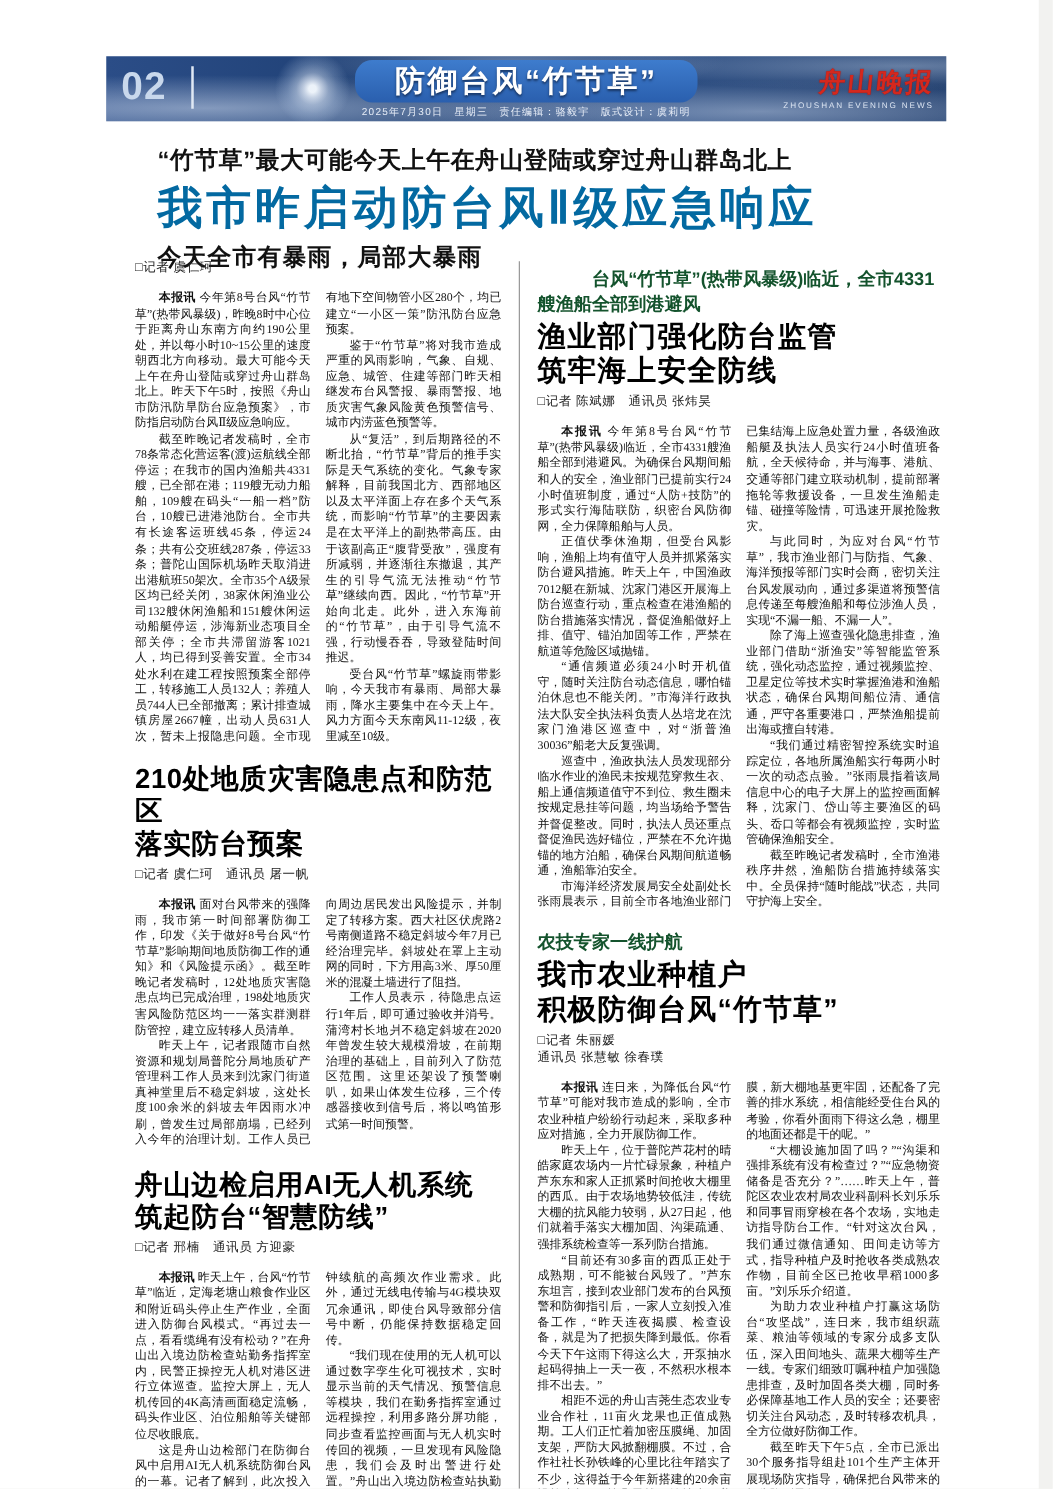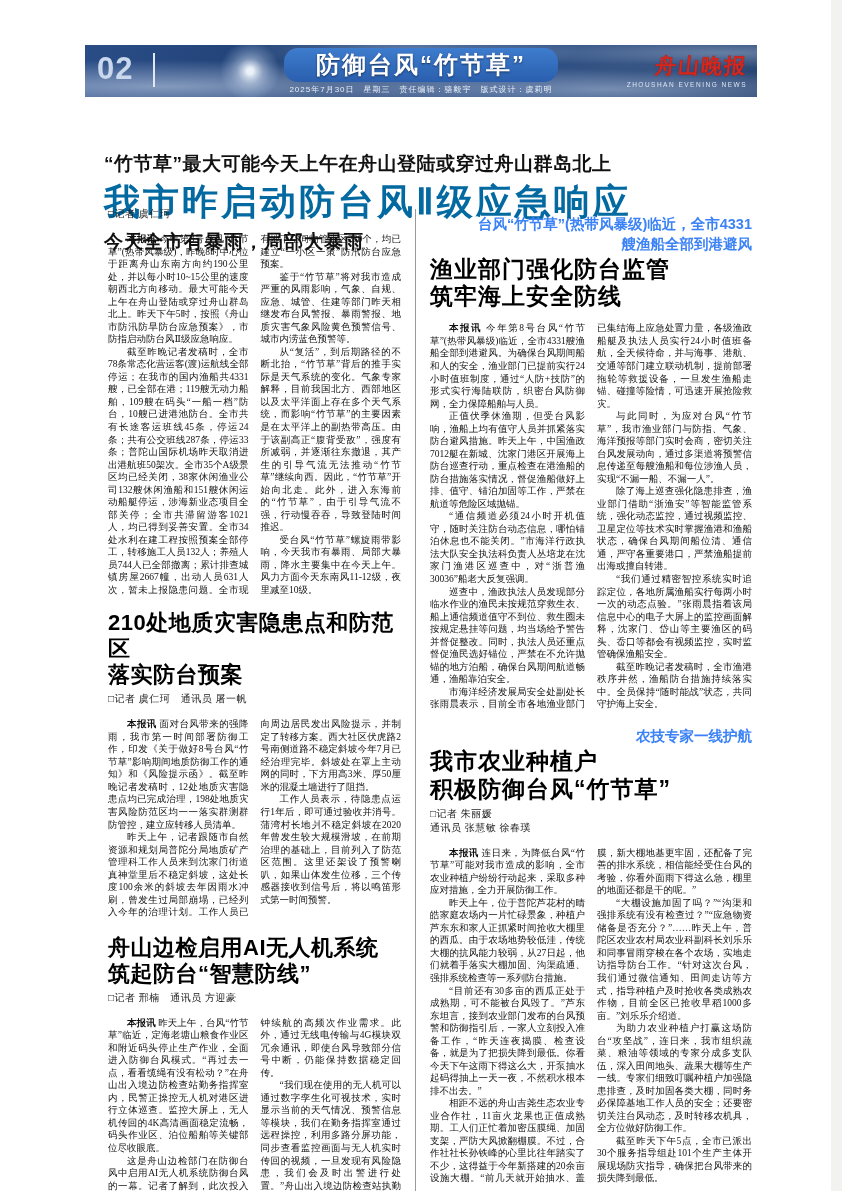--- a/index.html
+++ b/index.html
@@ -33,21 +33,21 @@
   .banner-dateline{
     margin-top:2px;font-family:"Liberation Sans",sans-serif;font-size:8px;color:#e8eef8;letter-spacing:1px;
   }
   .masthead{position:absolute;right:10px;top:7px;text-align:right;}
   .masthead-cn{
     font-family:"Liberation Serif",serif;font-weight:bold;font-size:21px;color:#d4281e;
     transform:skewX(-6deg);letter-spacing:2px;text-shadow:0 0 1px #8c1410;
   }
   .masthead-en{font-family:"Liberation Sans",sans-serif;font-size:6.5px;color:#dbe4f2;letter-spacing:1.5px;margin-top:1px;}
   
-  .lead-head{position:absolute;left:104px;top:115px;width:640px;font-family:"Liberation Sans",sans-serif;margin-top:36px;}
+  .lead-head{position:absolute;left:126px;top:115px;width:640px;font-family:"Liberation Sans",sans-serif;}
   .kicker{font-size:19px;font-weight:bold;letter-spacing:.5px;color:#111;}
   .main-headline{font-size:36px;font-weight:bold;letter-spacing:3px;color:#0369a1;margin-top:5px;line-height:1.1;}
   .subhead{font-size:19px;font-weight:600;color:#111;margin-top:7px;letter-spacing:1px;}
   
   .content{position:absolute;left:108px;top:205px;width:644px;display:flex;}
   .left-col{width:293px;}
   .v-rule{width:1px;background:#9a9a9a;margin:4px 14px 0 14px;}
   .right-col{width:322px;}
   .byline{
     font-family:"Liberation Sans",sans-serif;font-size:10px;color:#222;
@@ -59,22 +59,22 @@
   }
   .article-body p{margin:0;text-indent:2em;}
   .article-body p b{font-weight:bold;}
   .sec-headline{
     font-family:"Liberation Sans",sans-serif;font-weight:bold;color:#000;
     white-space:pre-line;line-height:1.18;
   }
   .h-left{font-size:22px;margin:14px 0 4px 0;letter-spacing:.5px;}
   .h-right{font-size:23px;margin:2px 0 4px 0;letter-spacing:1px;}
   .sec-kicker{
-    font-family:"Liberation Sans",sans-serif;font-size:14.5px;font-weight:600;color:#3b82f6;
-    text-indent:3em;line-height:1.35;margin:10px 0 2px 0;text-align:right;
+    font-family:"Liberation Sans",sans-serif;font-size:14.5px;font-weight:600;color:#14532d;
+    text-indent:3em;line-height:1.35;margin:10px 0 2px 0;
   }
   .sec-kicker.plain{text-indent:0;}
   .gap-lg{margin-top:16px;}
 </style>
 </head>
 <body>
 
 <div class="sheet">
 
   <div class="banner">
@@ -129,20 +129,21 @@
         </div>
     </div>
 
     <div class="v-rule"></div>
 
     <div class="right-col">
 
       <div class="sec-kicker">台风“竹节草”(热带风暴级)临近，全市4331艘渔船全部到港避风</div>
       <div class="sec-headline h-right">渔业部门强化防台监管
 筑牢海上安全防线</div>
+      <div class="byline">□记者 陈斌娜　通讯员 张炜昊</div>
       <div class="article-body">
           <p><b>本报讯</b> 今年第8号台风“竹节草”(热带风暴级)临近，全市4331艘渔船全部到港避风。为确保台风期间船和人的安全，渔业部门已提前实行24小时值班制度，通过“人防+技防”的形式实行海陆联防，织密台风防御网，全力保障船舶与人员。</p>
           <p>正值伏季休渔期，但受台风影响，渔船上均有值守人员并抓紧落实防台避风措施。昨天上午，中国渔政7012艇在新城、沈家门港区开展海上防台巡查行动，重点检查在港渔船的防台措施落实情况，督促渔船做好上排、值守、锚泊加固等工作，严禁在航道等危险区域抛锚。</p>
           <p>“通信频道必须24小时开机值守，随时关注防台动态信息，哪怕锚泊休息也不能关闭。”市海洋行政执法大队安全执法科负责人丛培龙在沈家门渔港区巡查中，对“浙普渔30036”船老大反复强调。</p>
           <p>巡查中，渔政执法人员发现部分临水作业的渔民未按规范穿救生衣、船上通信频道值守不到位、救生圈未按规定悬挂等问题，均当场给予警告并督促整改。同时，执法人员还重点督促渔民选好锚位，严禁在不允许抛锚的地方泊船，确保台风期间航道畅通，渔船靠泊安全。</p>
           <p>市海洋经济发展局安全处副处长张雨晨表示，目前全市各地渔业部门已集结海上应急处置力量，各级渔政船艇及执法人员实行24小时值班备航，全天候待命，并与海事、港航、交通等部门建立联动机制，提前部署拖轮等救援设备，一旦发生渔船走锚、碰撞等险情，可迅速开展抢险救灾。</p>
           <p>与此同时，为应对台风“竹节草”，我市渔业部门与防指、气象、海洋预报等部门实时会商，密切关注台风发展动向，通过多渠道将预警信息传递至每艘渔船和每位涉渔人员，实现“不漏一船、不漏一人”。</p>
           <p>除了海上巡查强化隐患排查，渔业部门借助“浙渔安”等智能监管系统，强化动态监控，通过视频监控、卫星定位等技术实时掌握渔港和渔船状态，确保台风期间船位清、通信通，严守各重要港口，严禁渔船提前出海或擅自转港。</p>
           <p>“我们通过精密智控系统实时追踪定位，各地所属渔船实行每两小时一次的动态点验。”张雨晨指着该局信息中心的电子大屏上的监控画面解释，沈家门、岱山等主要渔区的码头、岙口等都会有视频监控，实时监管确保渔船安全。</p>
           <p>截至昨晚记者发稿时，全市渔港秩序井然，渔船防台措施持续落实中。全员保持“随时能战”状态，共同守护海上安全。</p>

